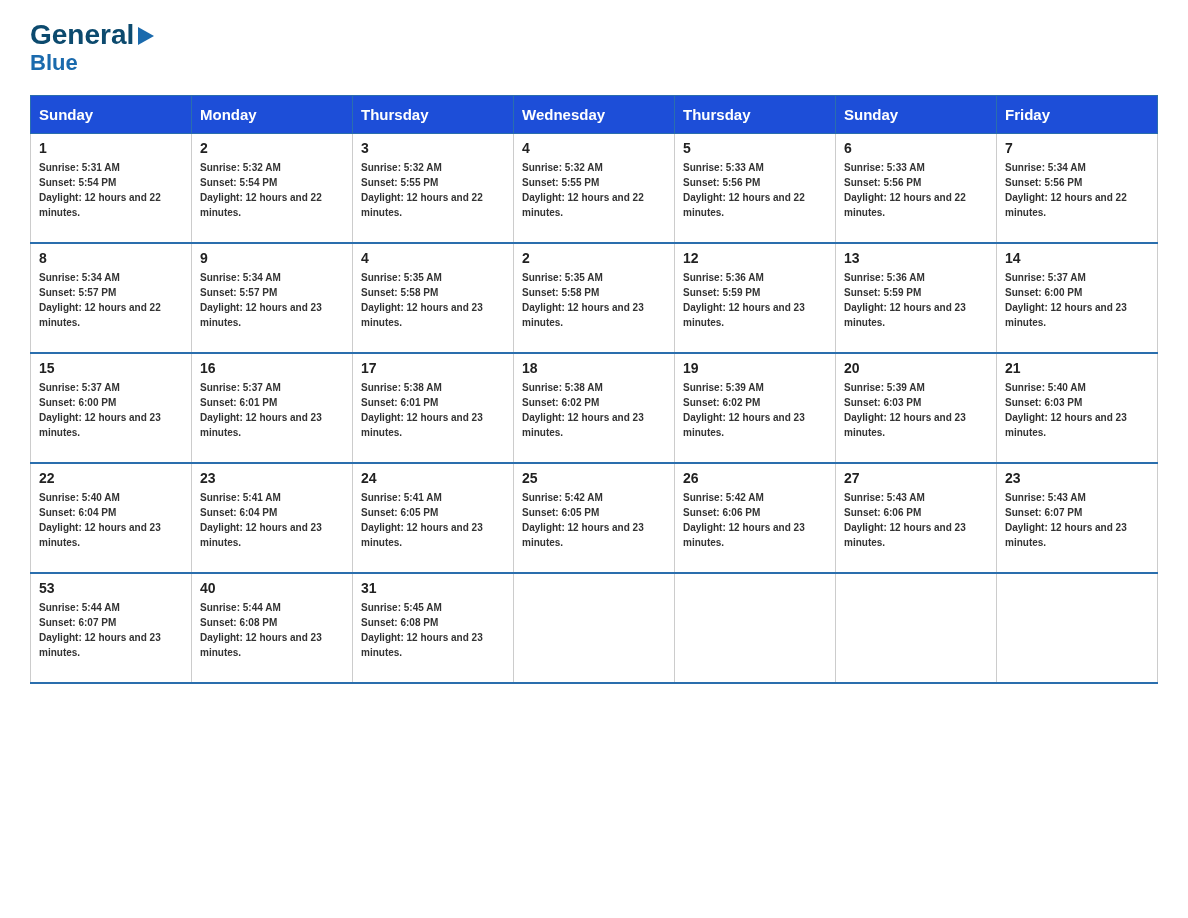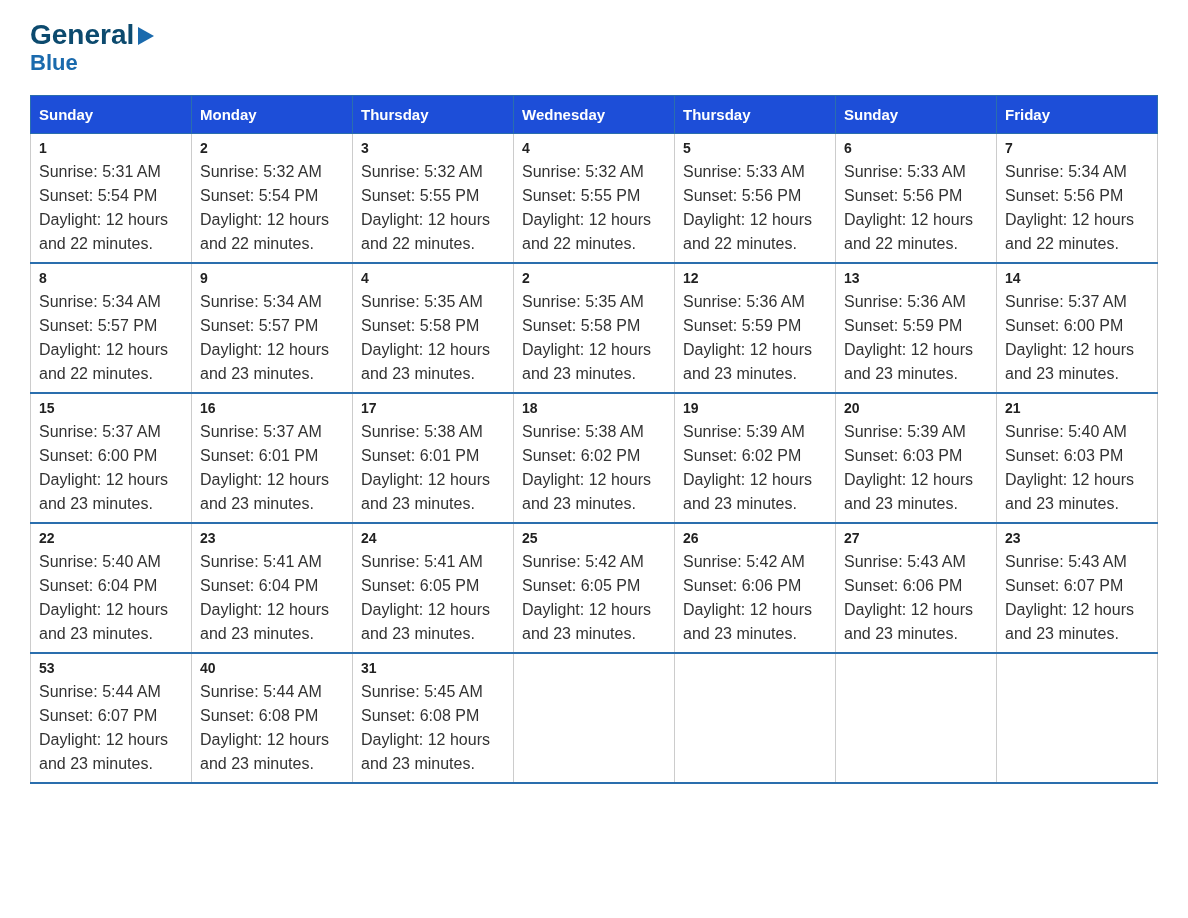--- a/index.html
+++ b/index.html
@@ -76,23 +76,24 @@
       min-height: 90px;
       height: 110px;
     }
     tbody tr td .day-number {
       font-size: 14px;
       font-weight: bold;
       display: block;
       margin-bottom: 4px;
     }
     tbody tr td .day-info {
-      font-size: 16px;
+      font-size: 10px;
       line-height: 1.5;
       color: #333;
+      font-weight: bold;
     }
     tbody tr {
       border-bottom: 2px solid #2a6ead;
     }
     tbody tr td:empty {
       background: #fff;
     }
     .logo-svg {
       margin-top: 2px;
     }

